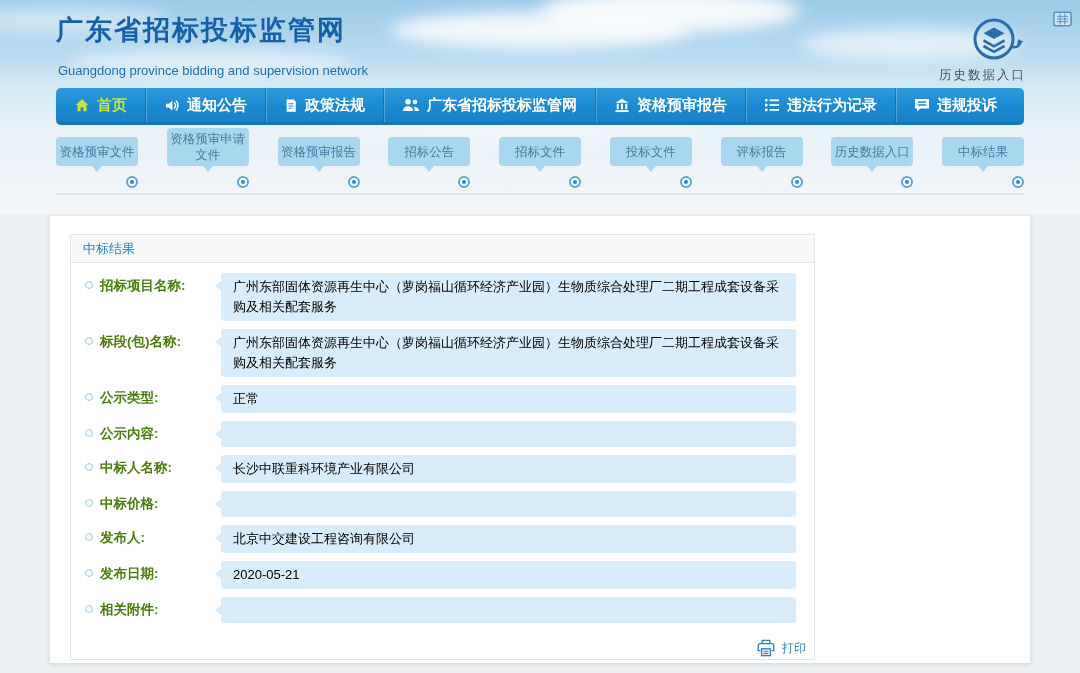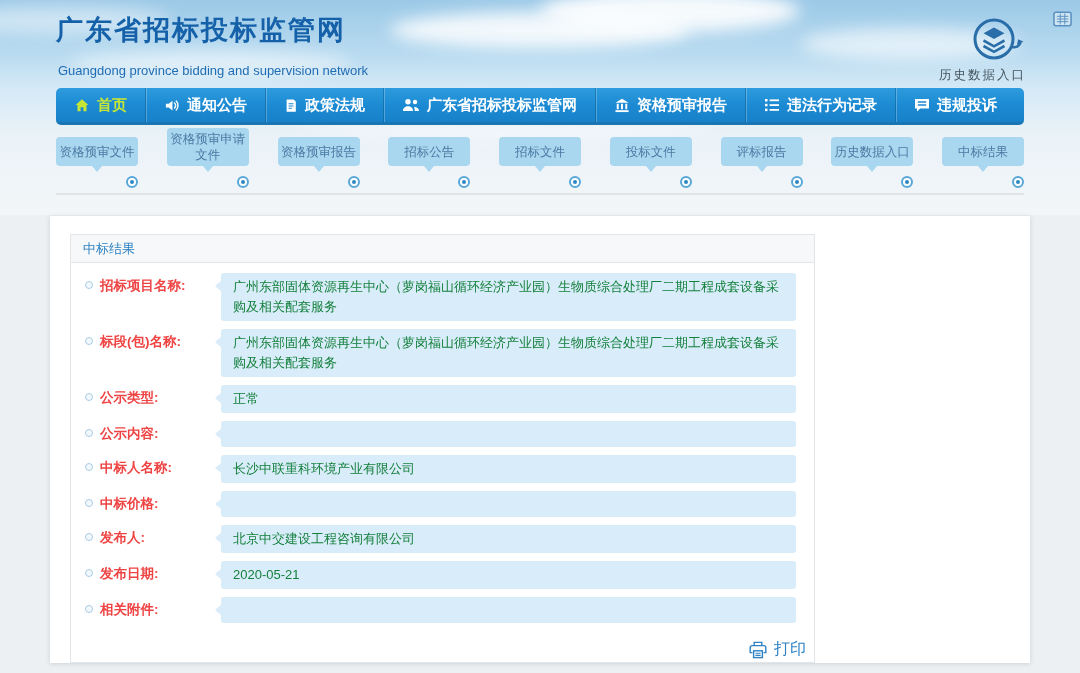--- a/index.html
+++ b/index.html
@@ -92,38 +92,38 @@
   }
   .panel{width:745px;border:1px solid #e2e6e9;background:#fff;box-sizing:border-box;}
   .panel-head{
     height:27px;line-height:27px;background:#f7f8f9;border-bottom:1px solid #e2e6e9;
     color:#2e82c3;font-size:13px;padding-left:12px;
   }
   .panel-body{padding:10px 18px 4px 14px;}
   .field-row{display:flex;align-items:flex-start;margin-bottom:8px;}
   .field-label{
     flex:none;width:124px;padding-top:4px;box-sizing:border-box;
-    color:#ef4444;font-weight:bold;font-size:13.5px;white-space:nowrap;
+    color:#4d7c0f;font-weight:bold;font-size:13.5px;white-space:nowrap;
   }
   .field-label::before{
     content:"";display:inline-block;width:6px;height:6px;border-radius:50%;
     border:1px solid #a6cbe6;background:#f2f8fc;margin-right:7px;vertical-align:1px;
   }
   .field-value{
     position:relative;flex:1;margin-left:12px;background:#d9ecf9;border-radius:3px;
-    min-height:18px;padding:4px 12px;font-size:13px;color:#15803d;line-height:20px;
+    min-height:18px;padding:4px 12px;font-size:13px;color:#000000;line-height:20px;
   }
   .field-value::before{
     content:"";position:absolute;left:-6px;top:8px;
     border-top:5px solid transparent;border-bottom:5px solid transparent;
     border-right:6px solid #d9ecf9;
   }
   .print-row{
     display:flex;justify-content:flex-end;align-items:center;gap:7px;
-    padding:4px 8px 2px 0;color:#2e82c3;font-size:16px;cursor:pointer;
+    padding:4px 8px 2px 0;color:#2e82c3;font-size:12px;cursor:pointer;
   }
   .print-row svg{display:block;}
 </style>
 </head>
 <body>
 
 <div class="top-bg">
   <div class="cloud c1"></div>
   <div class="cloud c2"></div>
   <div class="cloud c3"></div>

